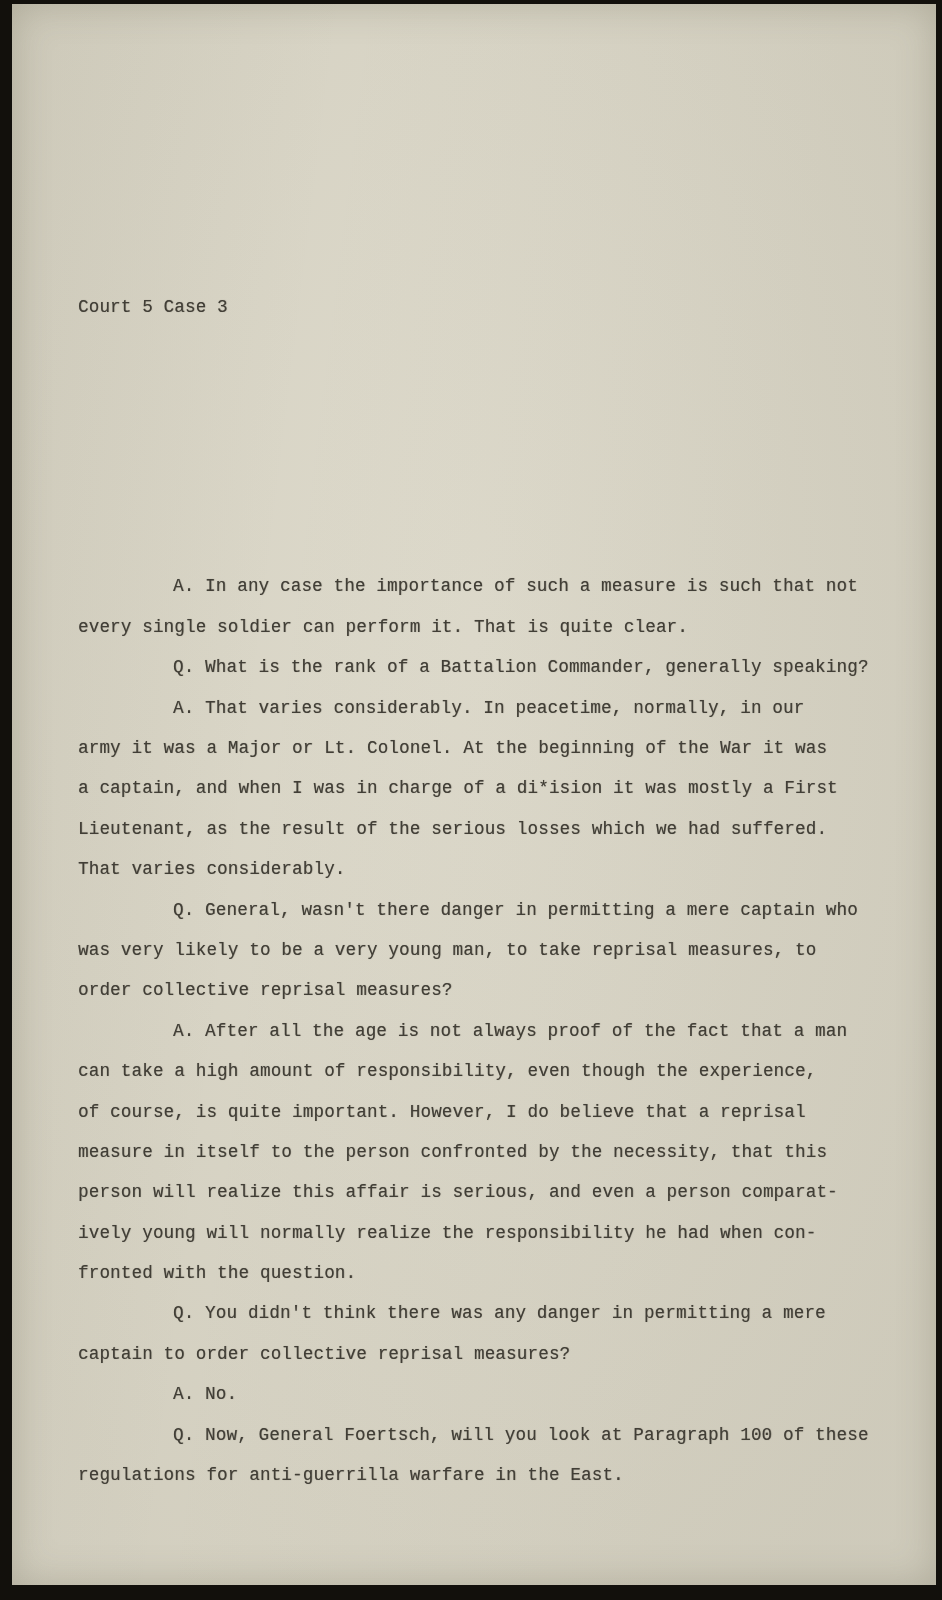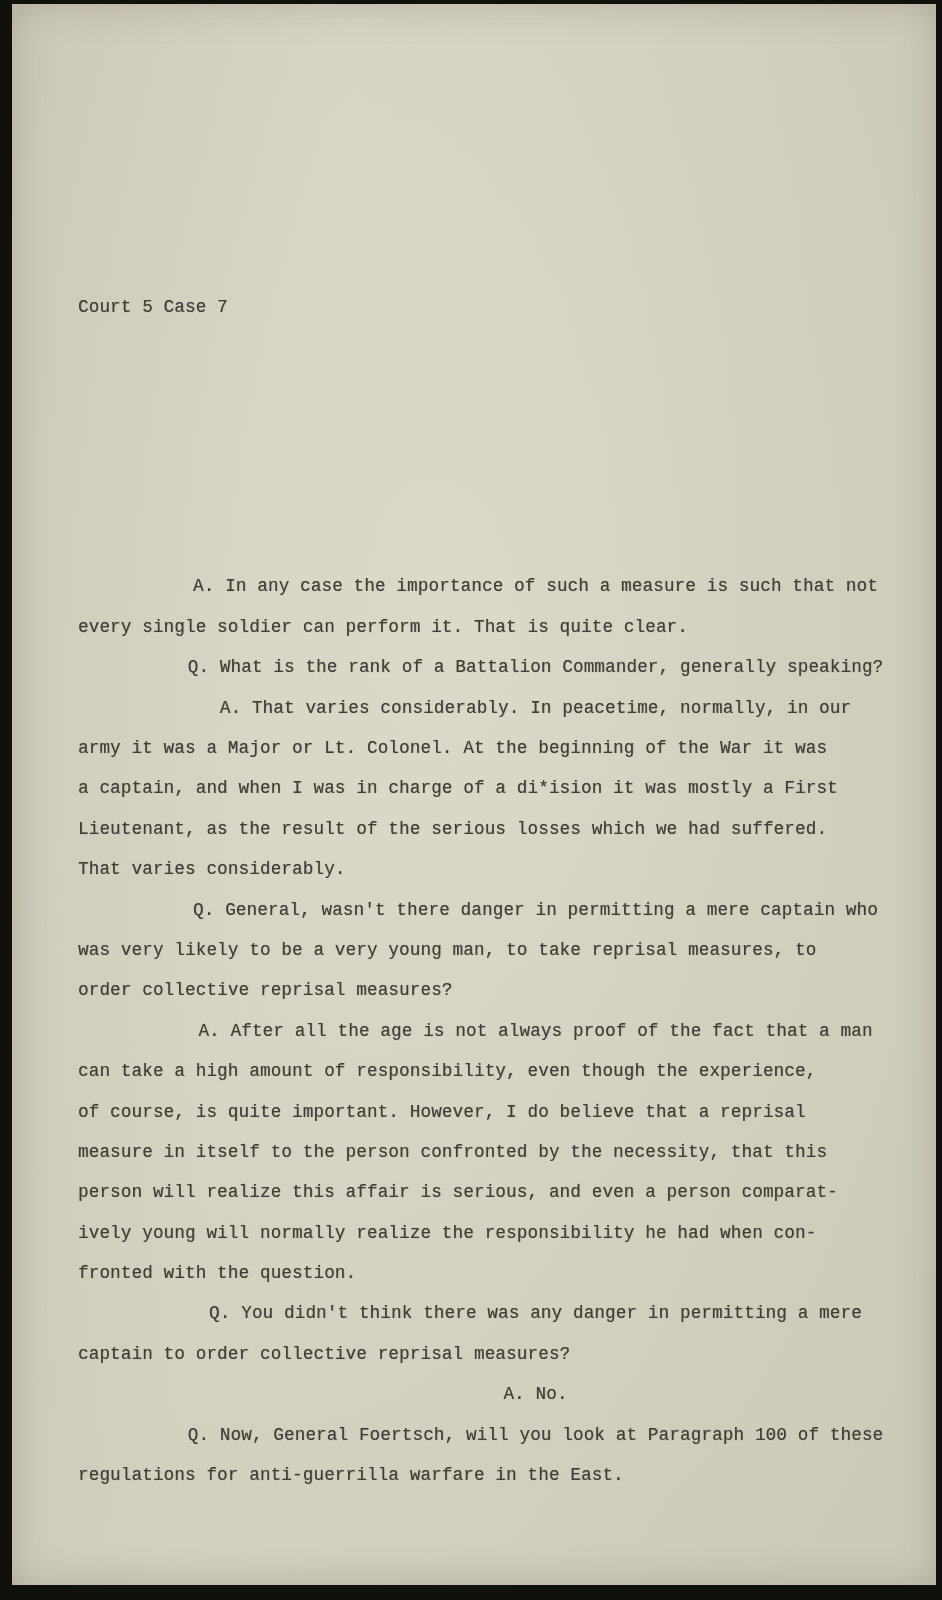--- a/index.html
+++ b/index.html
@@ -46,31 +46,30 @@
   }
   .transcript-body {
     margin-top: 37px;
   }
   .line {
     height: 40.4px;
     white-space: nowrap;
   }
   .line.indent {
     padding-left: 95px;
-    text-align: center;
   }
 </style>
 </head>
 <body>
 
 <div class="paper">
   <div class="content typewriter">
 
     <div class="header-block">
-      <div class="line">Court 5 Case 7</div>
+      <div class="line">Court 5 Case 3</div>
     </div>
 
     <div class="transcript-body"><div class="line indent">A.  In any case the importance of such a measure is such that not</div><div class="line">every single soldier can perform it.  That is quite clear.</div><div class="line indent">Q.  What is the rank of a Battalion Commander, generally speaking?</div><div class="line indent">A.  That varies considerably.  In peacetime, normally, in our</div><div class="line">army it was a Major or Lt. Colonel.  At the beginning of the War it was</div><div class="line">a captain, and when I was in charge of a di*ision it was mostly a First</div><div class="line">Lieutenant, as the result of the serious losses which we had suffered.</div><div class="line">That varies considerably.</div><div class="line indent">Q.  General, wasn't there danger in permitting a mere captain who</div><div class="line">was very likely to be a very young man, to take reprisal measures, to</div><div class="line">order collective reprisal measures?</div><div class="line indent">A.  After all the age is not always proof of the fact that a man</div><div class="line">can take a high amount of responsibility, even though the experience,</div><div class="line">of course, is quite important.  However, I do believe that a reprisal</div><div class="line">measure in itself to the person confronted by the necessity, that this</div><div class="line">person will realize this affair is serious, and even a person comparat-</div><div class="line">ively young will normally realize the responsibility he had when con-</div><div class="line">fronted with the question.</div><div class="line indent">Q.  You didn't think there was any danger in permitting a mere</div><div class="line">captain to order collective reprisal measures?</div><div class="line indent">A.  No.</div><div class="line indent">Q.  Now, General Foertsch, will you look at Paragraph 100 of these</div><div class="line">regulations for anti-guerrilla warfare in the East.</div></div>
 
     
 
   </div>
 </div>
 
 </body></html>

